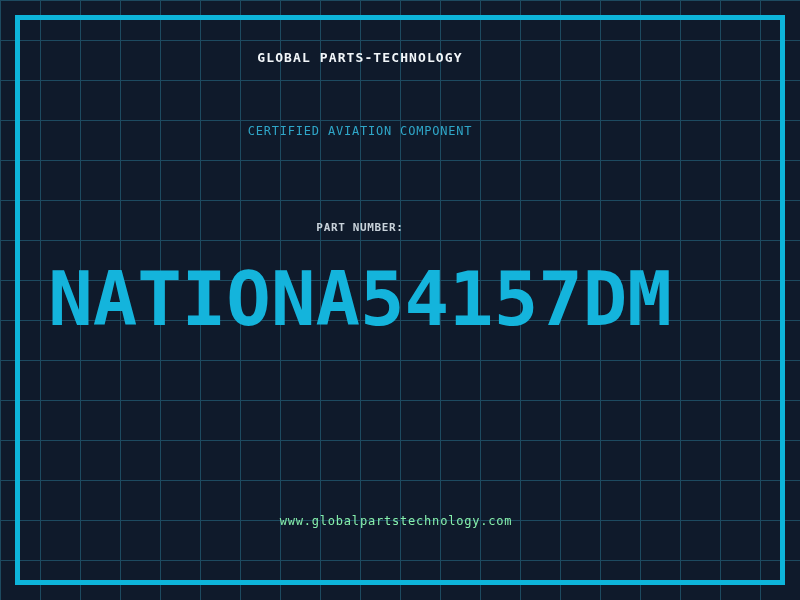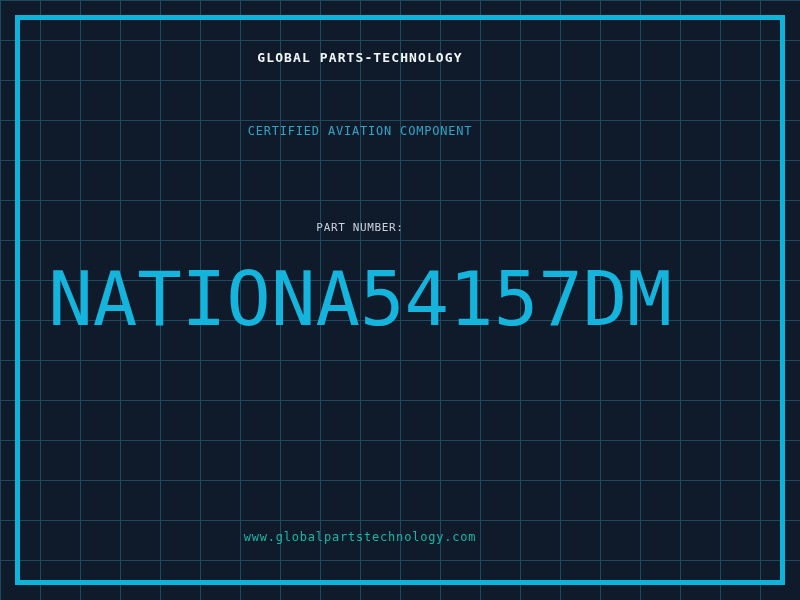--- a/index.html
+++ b/index.html
@@ -55,36 +55,38 @@
     letter-spacing: 0.8px;
     line-height: 15px;
     margin-top: 44px;
   }
   .part-label {
     top: 220px;
     color: #c9d2da;
     font-size: 11px;
     letter-spacing: 0.65px;
     line-height: 15px;
+    font-weight: bold;
   }
   .part-number {
     top: 262px;
     color: #14b4dc;
     font-size: 74px;
-    font-weight: normal;
+    font-weight: bold;
     letter-spacing: 0px;
     line-height: 74px;
   }
   .website {
-    top: 530px;
-    color: #14b8a6;
+    top: 514px;
+    color: #86efac;
     font-size: 12px;
     letter-spacing: 0.8px;
     line-height: 15px;
     text-decoration: none;
+    padding-left: 36px;
   }
 </style>
 </head>
 <body>
 
 <div class="grid-bg"></div>
 
 <div class="border-frame"></div>
 
 <div class="center-text company-title">GLOBAL PARTS-TECHNOLOGY</div>

